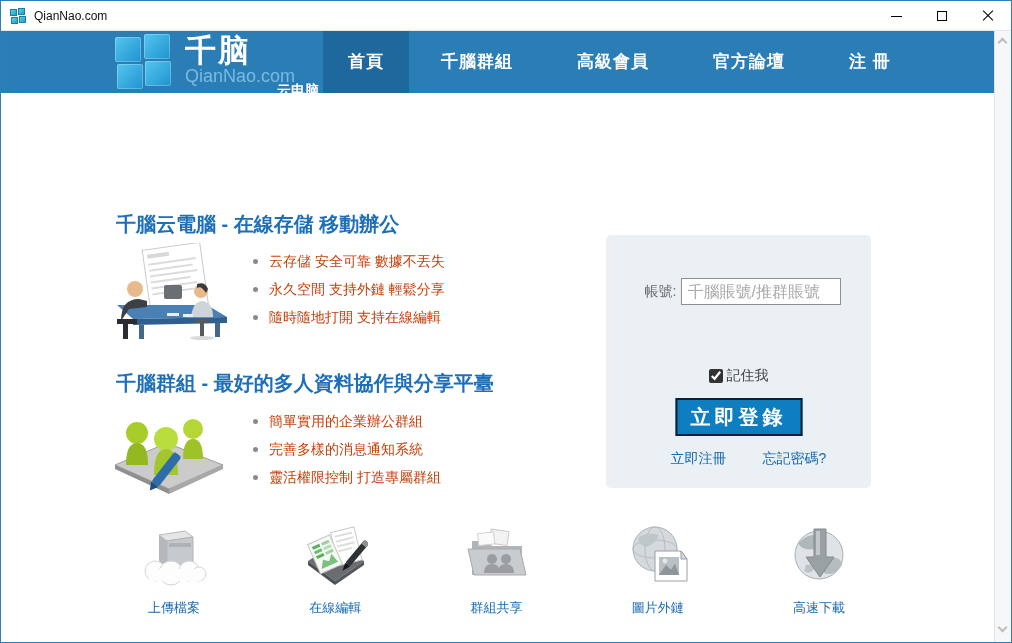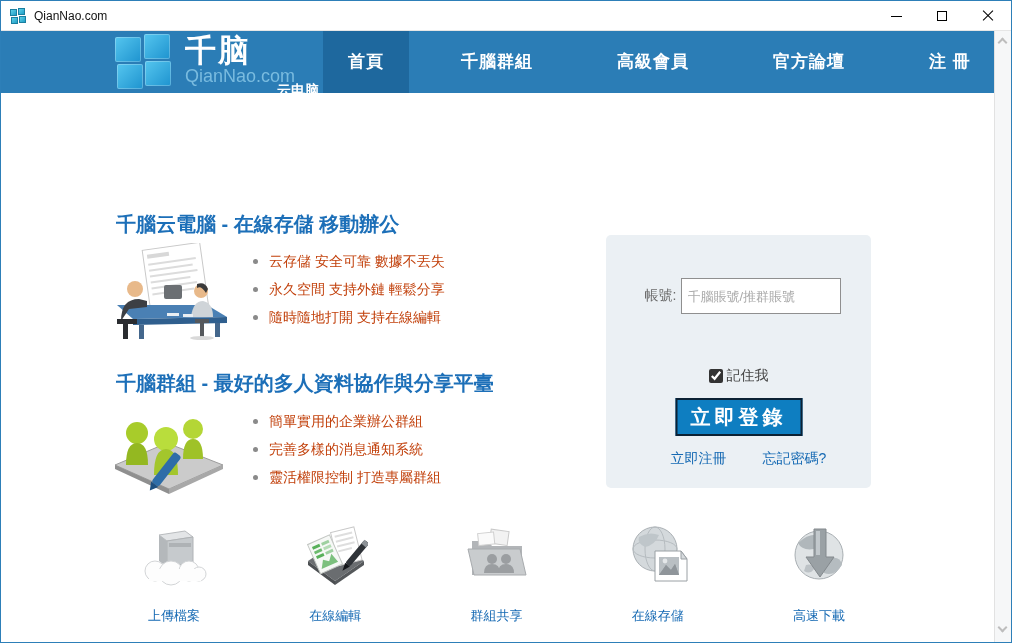--- a/index.html
+++ b/index.html
@@ -38,21 +38,21 @@
   .logo { position:absolute; left:114px; top:3px; display:flex; cursor:pointer; }
   .logo-squares { position:relative; width:58px; height:56px; }
   .logo-squares i { position:absolute; width:26px; height:25px; border-radius:2px;
     background:linear-gradient(135deg,#55c6ef 0%,#1e93cf 100%); box-shadow:inset 0 0 0 1px rgba(255,255,255,.25); }
   .logo-squares i:nth-child(1){left:0;top:3px;} .logo-squares i:nth-child(2){left:29px;top:0;}
   .logo-squares i:nth-child(3){left:2px;top:30px;} .logo-squares i:nth-child(4){left:30px;top:27px;}
   .logo-text { margin-left:12px; position:relative; width:160px; }
   .logo-cn { font-size:31px; font-weight:bold; color:#fff; line-height:34px; letter-spacing:2px; }
   .logo-sub { position:absolute; left:92px; top:12px; font-size:14px; font-weight:bold; color:#fff;margin-top:36px; }
   .logo-domain { font-size:18px; color:#79bbdf; line-height:20px; margin-top:-2px; }
-  .nav-items { position:absolute; left:322px; top:0; height:62px; display:flex;gap:20px; }
+  .nav-items { position:absolute; left:322px; top:0; height:62px; display:flex; }
   .nav-item { height:62px; line-height:62px; padding:0 32px; color:#fff; font-size:17px;
     font-weight:bold; letter-spacing:1px; cursor:pointer; white-space:pre; }
   .nav-item.active { background:#1e689e; padding:0 25px; }
 
   
   .content { position:absolute; left:0; top:92px; width:994px; height:551px; background:#fff; }
   .section-heading { position:absolute; left:115px; font-size:20px; font-weight:bold; color:#1c6fb8; }
   .h1 { top:118px; } .h2 { top:277px; }
   .bullets { position:absolute; left:252px; list-style:none; }
   .b1 { top:154px; } .b2 { top:314px; }
@@ -62,37 +62,37 @@
     border-radius:50%; background:#8a8a8a; }
   .illus { position:absolute; }
   .illus1 { left:108px; top:150px; } .illus2 { left:108px; top:306px; }
 
   
   .login-panel { position:absolute; left:605px; top:142px; width:265px; height:253px;
     background:#ebf0f4; border-radius:5px; }
   .form-row { position:absolute; left:0; width:100%; display:flex; align-items:center; justify-content:center; }
   .row-account { top:43px; } .row-password { top:85px; }
   .form-label { font-size:14px; color:#6b6b6b; margin-right:4px; width:40px; text-align:right; }
-  .form-input { width:160px; height:36px; border:1px solid #8f8f8f; background:#fff;
-    font-size:13px; padding:0 6px; color:#333; outline:none; }
+  .form-input { width:160px; height:27px; border:1px solid #8f8f8f; background:#fff;
+    font-size:16px; padding:0 6px; color:#333; outline:none; }
   .form-input::placeholder { color:#a9a9a9; }
   .remember-row { top:132px; font-size:14px; color:#444; }
   .remember-row input { width:14px; height:14px; margin-right:4px; accent-color:#333; }
   .login-btn { position:absolute; left:50%; transform:translateX(-50%); top:163px;
     width:127px; height:38px; background:#0e7ec1; border:2px solid #0b2134; color:#fff;
     font-size:20px; font-weight:bold; letter-spacing:4px; cursor:pointer;
     font-family:"Liberation Sans","DejaVu Sans",sans-serif; }
   .links-row { top:215px; gap:16px; }
   .panel-link { font-size:14px; color:#1569b3; text-decoration:none; cursor:pointer;margin-left:20px; }
 
   
   .features { position:absolute; left:108px; top:430px; width:775px; display:flex; justify-content:space-between; }
   .feature { width:130px; display:flex; flex-direction:column; align-items:center; cursor:pointer; }
   .feature-icon { width:66px; height:66px; display:flex; align-items:center; justify-content:center; }
-  .feature-label { margin-top:18px; font-size:13px; color:#1569b3; }
+  .feature-label { margin-top:10px; font-size:13px; color:#1569b3; }
 </style>
 </head>
 <body>
 
 <div class="window">
 
   <div class="titlebar">
     <span class="app-icon">
         <i></i>
         <i></i>
@@ -308,21 +308,21 @@
             <g>
                 <path d="M30,28 L56,28 L62,36 L62,58 L30,58 Z" fill="#fff" stroke="#9aa0a4"></path>
                <polygon points="56,28 62,36 56,36" fill="#d7dbde" stroke="#9aa0a4"></polygon>
                <rect x="34" y="34" width="20" height="18" fill="#b9bfc3"></rect>
                <polygon points="34,52 41,42 46,47 50,41 54,52" fill="#989fa2"></polygon>
                <polygon points="34,52 41,42 46,47 50,41 54,52" fill="#8f959a"></polygon>
                <circle cx="40" cy="38" r="2.4" fill="#e4e7e9"></circle>
               </g>
           </svg>
         </span>
-        <span class="feature-label">在線存儲</span>
+        <span class="feature-label">圖片外鏈</span>
       </div>
       <div class="feature">
         <span class="feature-icon">
           <svg width="66" height="66" viewBox="0 0 66 66">
             <circle cx="33" cy="32" r="24" fill="#dfe3e5" stroke="#a9afb3"></circle>
             <path d="M12,20 Q22,10 34,12 Q38,20 28,26 Q16,28 12,20 Z" fill="#b0b7bb"></path>
             <path d="M42,36 Q54,32 56,42 Q48,54 38,50 Q36,42 42,36 Z" fill="#b5bcc0"></path>
             <path d="M20,42 Q26,40 28,46 Q24,52 18,48 Z" fill="#bcc2c6"></path>
             <g stroke="#83898d" stroke-width="1" fill="#9aa1a5">
               <path d="M28,6 L40,6 L40,34 L48,34 L34,54 L20,34 L28,34 Z"></path>

